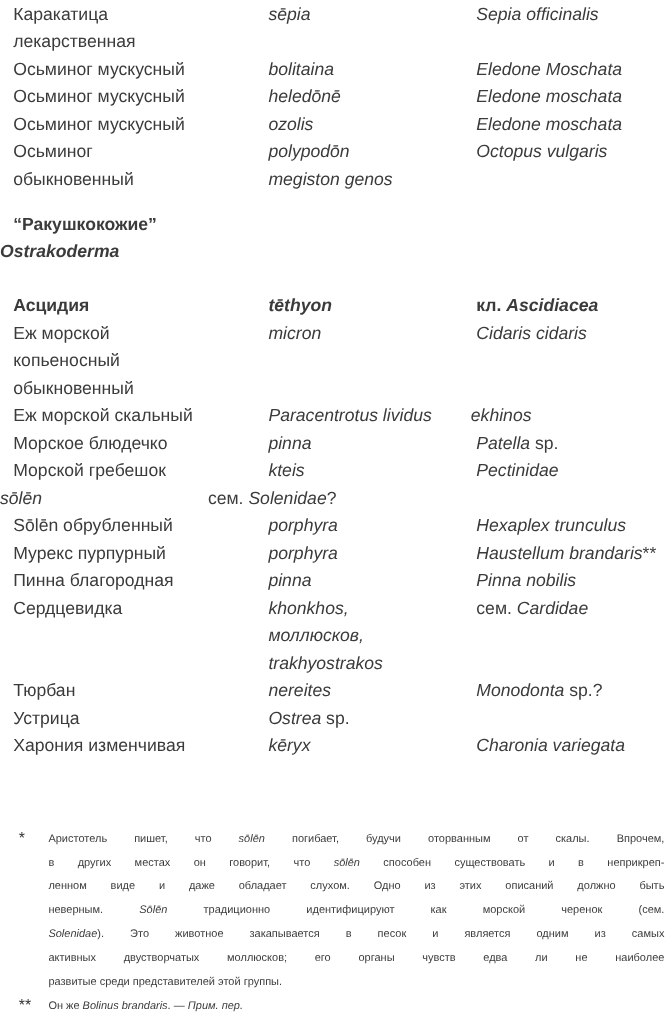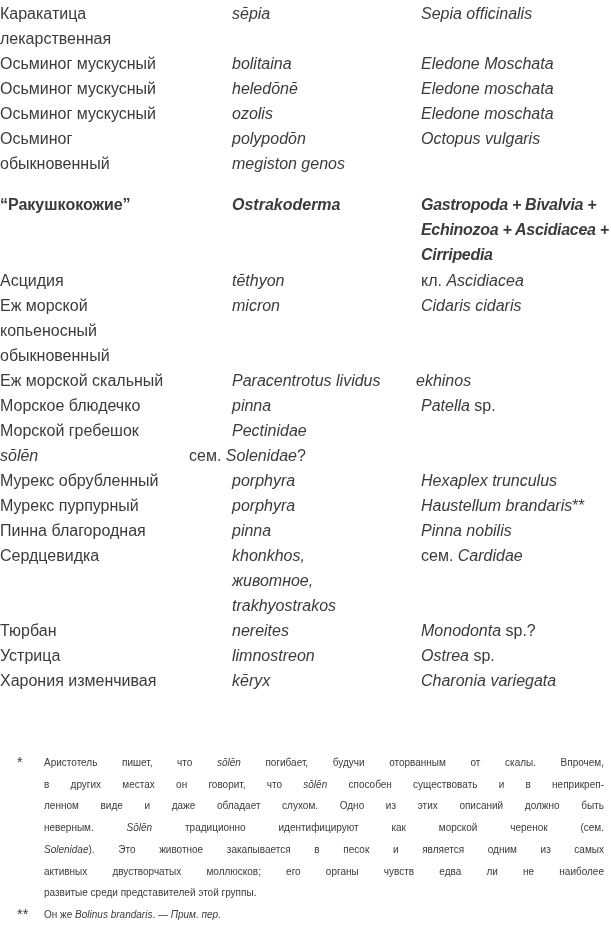--- a/index.html
+++ b/index.html
@@ -9,28 +9,28 @@
     height: 926px;
     background: #ffffff;
     overflow: hidden;
     color: #3b3b3b;
     font-family: "Liberation Sans", "DejaVu Sans", sans-serif;
   }
   
   .glossary { position: absolute; left: 0; top: 1px; width: 611px; }
   .grow { display: flex; align-items: flex-start; }
   .cell { flex: 0 0 auto; }
-  .c1 { width: 232px; padding-left: 0; }
+  .c1 { width: 232px; padding-left: 12px; }
   .c2 { width: 189px; font-style: italic; }
   .c3 { width: 184px; }
   .line { font-size: 16px; line-height: 25px; white-space: nowrap; }
   .grow.bold { font-weight: bold; }
   .grow.bold .c3 .line { letter-spacing: -0.3px; }
-  .grow.gap-lg { margin-top: 16px; }
-  .grow.gap-sm { margin-top: 1px; }
+  .grow.gap-lg { margin-top: 16px; flex-direction: column; }
+  .grow.gap-sm { margin-top: 24px; font-weight: bold; }
   .sci { font-style: italic; }
   .rom { font-style: normal; }
   
   .fnotes { position: absolute; left: 0; top: 752px; width: 604px; }
   .fn { display: flex; align-items: flex-start; }
   .fn-marker {
     flex: 0 0 44px; box-sizing: border-box; padding-left: 17px;
     font-size: 14.5px; line-height: 21.7px;
   }
   .fn-text { flex: 0 0 560px; max-width: 560px; }
@@ -102,25 +102,20 @@
           <div class="line"><span class="sci">Octopus vulgaris</span></div>
         </div>
       </div>
       <div class="grow bold gap-lg">
         <div class="cell c1">
           <div class="line">“Ракушкокожие”</div>
         </div>
         <div class="cell c2">
           <div class="line">Ostrakoderma</div>
         </div>
-        <div class="cell c3">
-          <div class="line"><span class="sci">Gastropoda + Bivalvia +</span></div>
-          <div class="line"><span class="sci">Echinozoa + Ascidiacea +</span></div>
-          <div class="line"><span class="sci">Cirripedia</span></div>
-        </div>
       </div>
       <div class="grow gap-sm">
         <div class="cell c1">
           <div class="line">Асцидия</div>
         </div>
         <div class="cell c2">
           <div class="line">tēthyon</div>
         </div>
         <div class="cell c3">
           <div class="line"><span class="rom">кл. </span><span class="sci">Ascidiacea</span></div>
@@ -158,35 +153,38 @@
           <div class="line">pinna</div>
         </div>
         <div class="cell c3">
           <div class="line"><span class="sci">Patella</span><span class="rom"> sp.</span></div>
         </div>
       </div>
       <div class="grow">
         <div class="cell c1">
           <div class="line">Морской гребешок</div>
         </div>
+        <div class="cell c2">
+          <div class="line">kteis</div>
+        </div>
         <div class="cell c3">
           <div class="line"><span class="sci">Pectinidae</span></div>
         </div>
       </div>
       <div class="grow">
         <div class="cell c2">
           <div class="line">sōlēn</div>
         </div>
         <div class="cell c3">
           <div class="line"><span class="rom">сем. </span><span class="sci">Solenidae</span><span class="rom">?</span></div>
         </div>
       </div>
       <div class="grow">
         <div class="cell c1">
-          <div class="line">Мурекс обрубленный</div>
+          <div class="line">Sōlēn обрубленный</div>
         </div>
         <div class="cell c2">
           <div class="line">porphyra</div>
         </div>
         <div class="cell c3">
           <div class="line"><span class="sci">Hexaplex trunculus</span></div>
         </div>
       </div>
       <div class="grow">
         <div class="cell c1">
@@ -209,44 +207,41 @@
         <div class="cell c3">
           <div class="line"><span class="sci">Pinna nobilis</span></div>
         </div>
       </div>
       <div class="grow">
         <div class="cell c1">
           <div class="line">Сердцевидка</div>
         </div>
         <div class="cell c2">
           <div class="line">khonkhos,</div>
-          <div class="line">животное,</div>
+          <div class="line">моллюсков,</div>
           <div class="line">trakhyostrakos</div>
         </div>
         <div class="cell c3">
           <div class="line"><span class="rom">сем. </span><span class="sci">Cardidae</span></div>
         </div>
       </div>
       <div class="grow">
         <div class="cell c1">
           <div class="line">Тюрбан</div>
         </div>
         <div class="cell c2">
           <div class="line">nereites</div>
         </div>
         <div class="cell c3">
           <div class="line"><span class="sci">Monodonta</span><span class="rom"> sp.?</span></div>
         </div>
       </div>
       <div class="grow">
         <div class="cell c1">
           <div class="line">Устрица</div>
-        </div>
-        <div class="cell c2">
-          <div class="line">limnostreon</div>
         </div>
         <div class="cell c3">
           <div class="line"><span class="sci">Ostrea</span><span class="rom"> sp.</span></div>
         </div>
       </div>
       <div class="grow">
         <div class="cell c1">
           <div class="line">Харония изменчивая</div>
         </div>
         <div class="cell c2">

